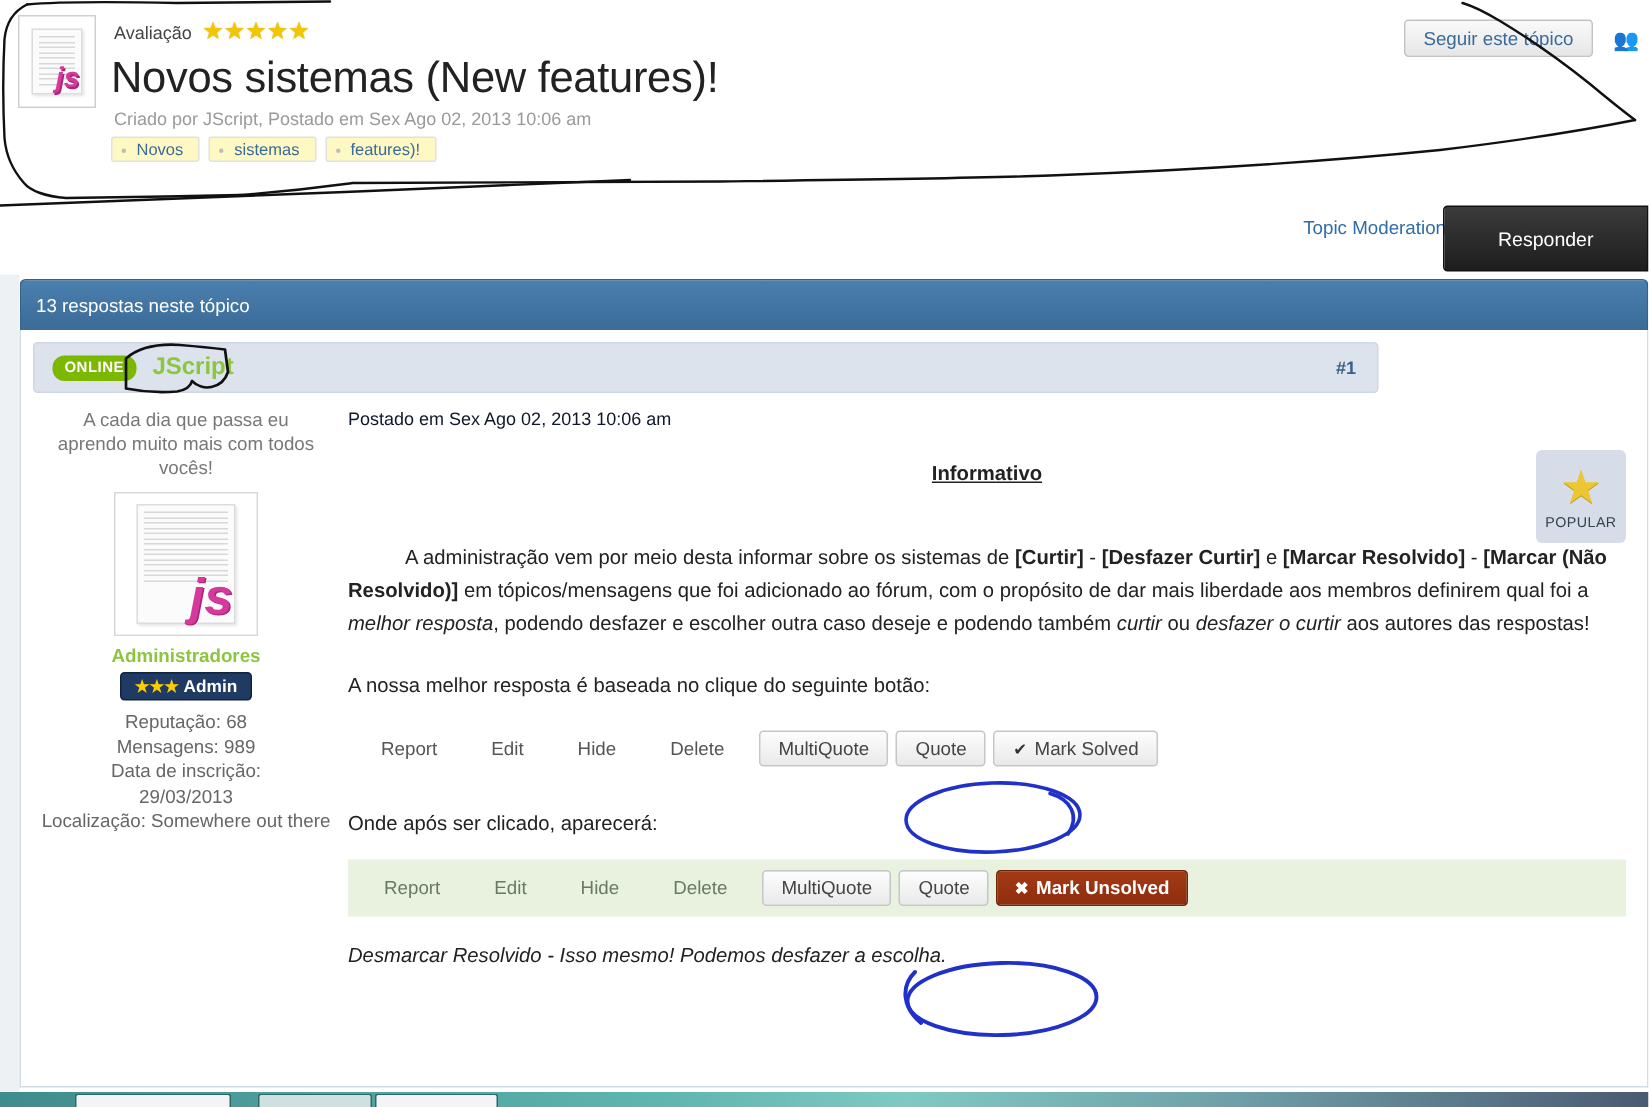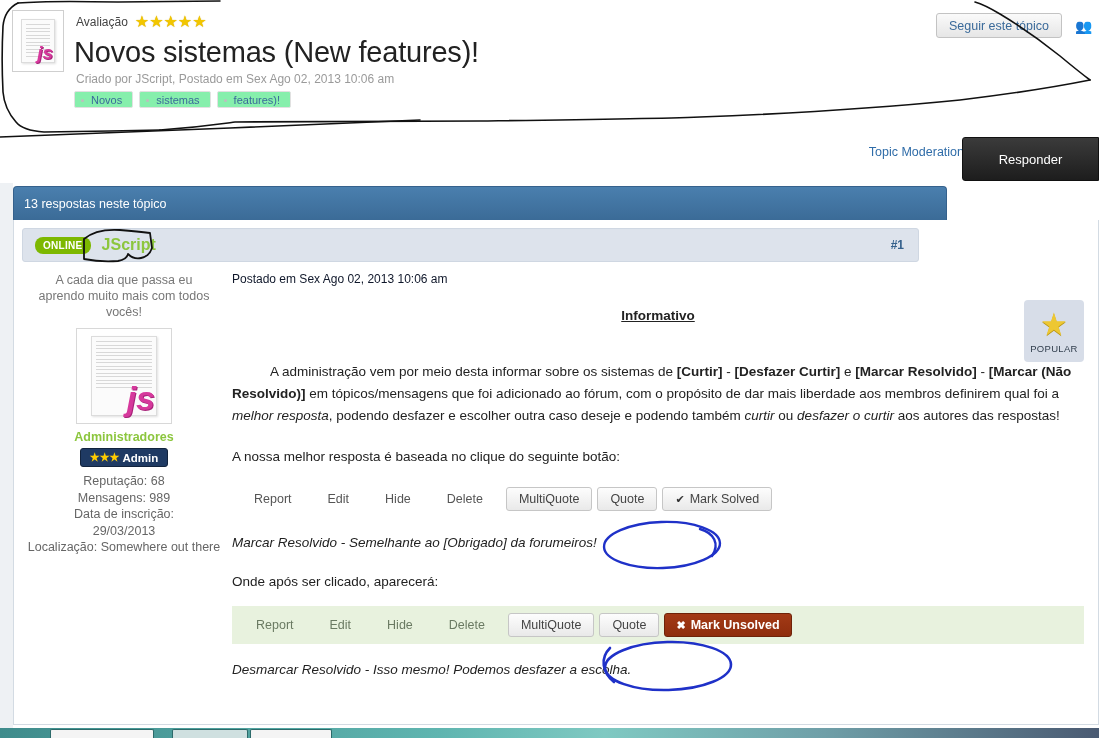--- a/index.html
+++ b/index.html
@@ -26,21 +26,21 @@
 
   .rating-row { position:absolute; left:76px; top:14px; display:flex; align-items:center; gap:7px; }
   .rating-label { font-size:12px; color:#444; }
   .stars { color:#f2c600; font-size:16px; letter-spacing:0px; line-height:1; text-shadow:0 0 1px #c99f00; }
   .topic-title { position:absolute; left:74px; top:36px; font-size:29px; color:#222; font-weight:normal; letter-spacing:-0.2px; white-space:nowrap;}
   .topic-sub { position:absolute; left:76px; top:72px; font-size:12px; color:#9a9a9a; }
   .tag-row { position:absolute; left:74px; top:91px; display:flex; gap:6px; }
   .tag {
     position:relative; height:17px; display:flex; align-items:center;
     padding:0 10px 0 16px; font-size:11px; color:#3a6a9a;
-    background:#86efac; border:1px solid #e1e1e1; border-radius:2px;
+    background:#fef9c3; border:1px solid #e1e1e1; border-radius:2px;
   }
   .tag::before { content:""; position:absolute; left:6px; top:7px; width:3px; height:3px; background:#bdbdbd; border-radius:50%; }
 
   .follow-btn {
     position:absolute; right:37px; top:13px; height:25px; padding:0 12px;
     display:flex; align-items:center; font-size:12.5px; color:#3a6a9a;
     background: linear-gradient(to bottom,#fafafa,#e6e6e6);
     border:1px solid #c3c3c3; border-radius:3px; cursor:pointer;
   }
   .follow-icon { position:absolute; right:6px; top:19px; font-size:14px; color:#5d6466; line-height:1;}
@@ -52,21 +52,21 @@
   .responder-btn {
     position:absolute; right:0; top:137px; width:137px; height:44px;
     background:linear-gradient(to bottom,#3b3b3b,#1d1d1d);
     border:1px solid #111; border-radius:3px 0 0 3px;
     display:flex; align-items:center; justify-content:center;
     color:#fff; font-size:13px; cursor:pointer;
   }
 
   
   .replies-bar {
-    position:absolute; left:13px; top:186px; width:934px; height:34px;
+    position:absolute; left:13px; top:186px; width:1086px; height:34px;
     background:linear-gradient(to bottom,#4a7fae,#3b6b97);
     border:1px solid #35618c; border-bottom:none; border-radius:4px 4px 0 0;
     display:flex; align-items:center;
   }
   .replies-bar span { color:#fff; font-size:12.5px; padding-left:10px; }
 
   
   .post-wrap { position:absolute; left:13px; top:220px; width:1086px; height:505px; background:#fff; border:1px solid #d3dbe3; border-top:none; }
   .post-userbar {
     position:absolute; left:8px; top:8px; width:897px; height:34px;
@@ -266,21 +266,20 @@
         <span class="txtbtn">Hide</span>
         <span class="txtbtn">Delete</span>
         <span class="gbtn">MultiQuote</span>
         <span class="gbtn">Quote</span>
         <span class="gbtn solved-btn">
           <span class="chk">✔</span>
           <span>Mark Solved</span>
         </span>
       </div>
 
-      <div class="italic-note">Marcar Resolvido - Semelhante ao [Obrigado] da forumeiros!</div>
 
       <div class="line3">Onde após ser clicado, aparecerá:</div>
 
       <div class="btn-row shaded">
         <span class="txtbtn">Report</span>
         <span class="txtbtn">Edit</span>
         <span class="txtbtn">Hide</span>
         <span class="txtbtn">Delete</span>
         <span class="gbtn">MultiQuote</span>
         <span class="gbtn">Quote</span>

